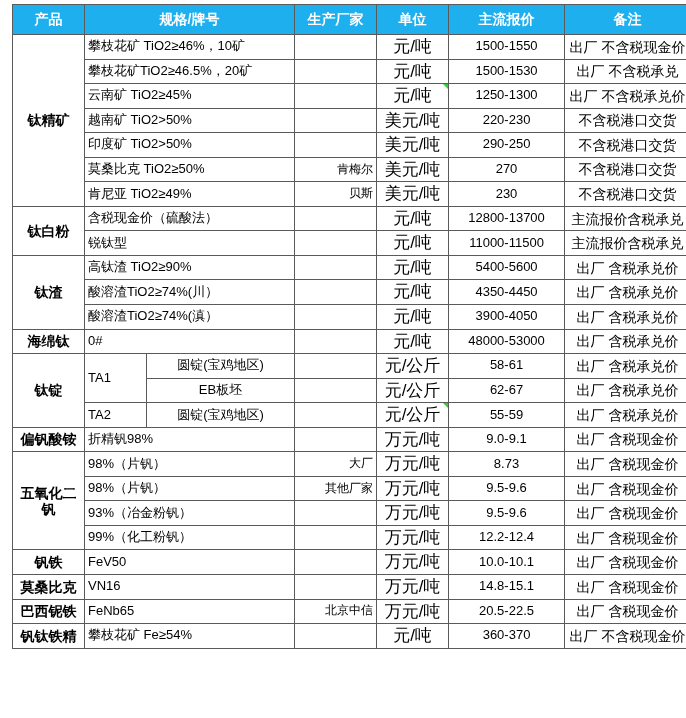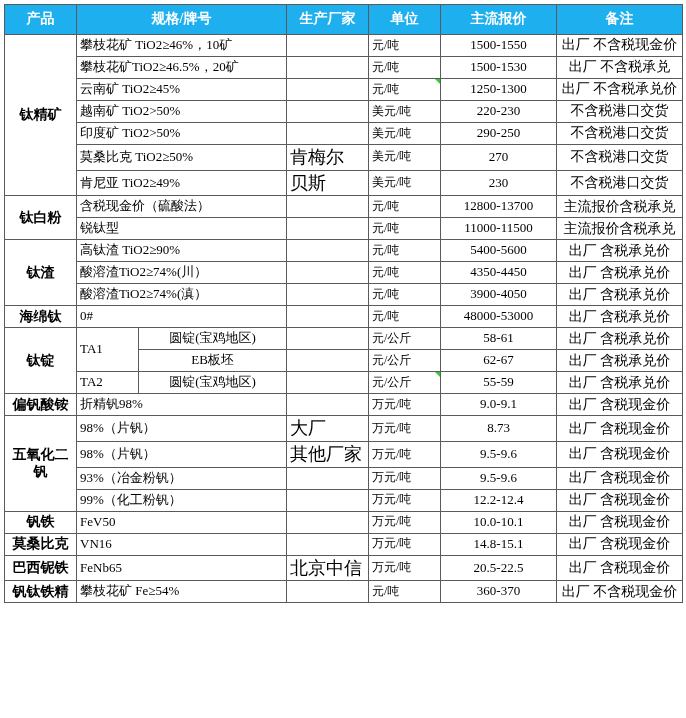--- a/index.html
+++ b/index.html
@@ -9,23 +9,22 @@
   }
   body {
     width: 686px;
     height: 718px;
     font-family: "Liberation Sans", sans-serif;
     font-size: 13px;
     color: #000000;
   }
   #sheet {
     width: 686px;
-    padding: 4px 4px 0 4px;
+    padding: 4px 4px 0 12px;
     box-sizing: border-box;
-    font-family: Liberation Serif, serif;
   }
   table {
     border-collapse: collapse;
     width: 678px;
     table-layout: fixed;
   }
   col.c-product { width: 72px; }
   col.c-spec    { width: 62px; }
   col.c-spec2   { width: 148px; }
   col.c-maker   { width: 82px; }
@@ -57,25 +56,26 @@
   }
   td.spec {
     text-align: left;
     font-size: 13px;
   }
   td.spec-c {
     text-align: center;
     font-size: 13px;
   }
   td.maker {
-    text-align: left;
-    font-size: 18px;
+    text-align: right;
+    font-size: 12px;
   }
   td.unit {
-    font-size: 12px;
+    text-align: center;
+    font-size: 17px;
   }
   td.price {
     text-align: center;
     font-size: 13px;
   }
   td.note {
     text-align: center;
     font-size: 14px;
   }
   .green-tick {

